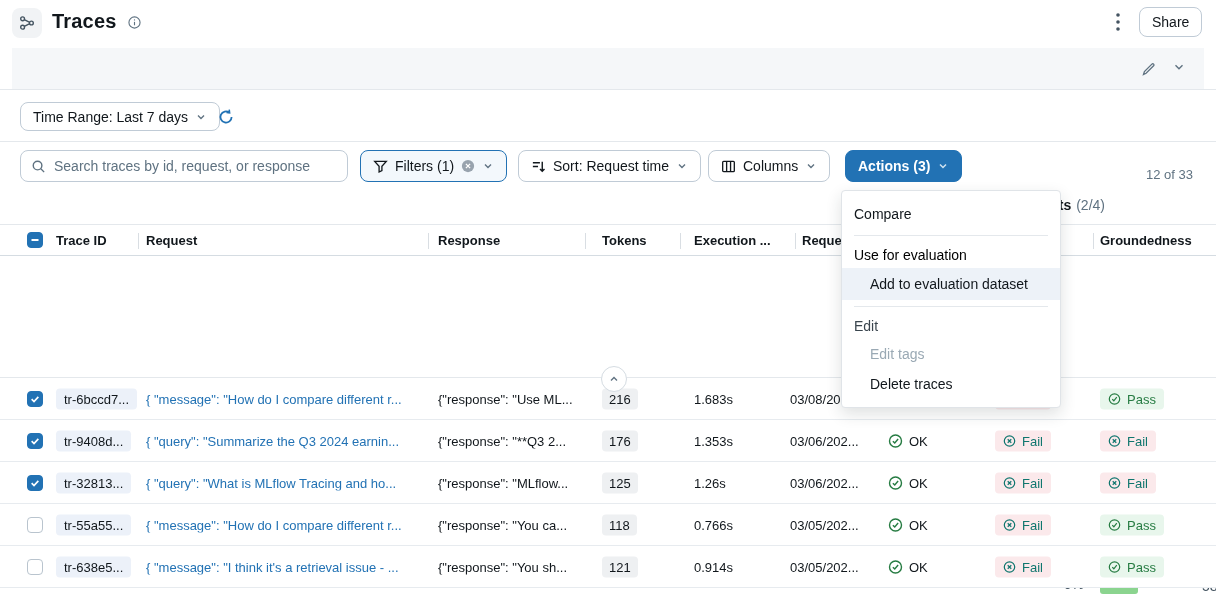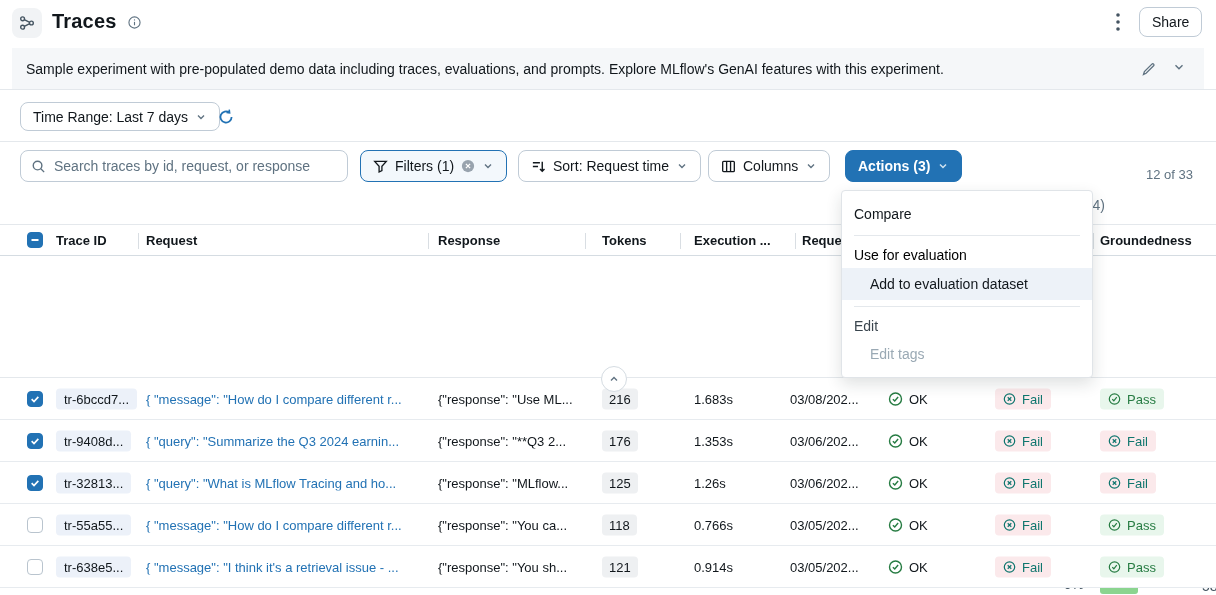--- a/index.html
+++ b/index.html
@@ -91,21 +91,21 @@
   .pill-id { background:#ECF1F9; border-radius:4px; padding:3px 8px; color:#11171C; cursor:pointer; }
   .link { color:#2272B4; cursor:pointer; }
   .pill-tok { background:#EEF0F2; border-radius:4px; padding:3px 7px; }
   .state { display:inline-flex; align-items:center; gap:6px; color:#11171C; }
   .state .ic { color:#277C43; }
   .badge { display:inline-flex; align-items:center; gap:6px; padding:3px 8px; border-radius:4px; font-size:13px; }
   .badge.fail { background:#FBE9EB; color:#0f766e; }
   .badge.pass { background:#E8F6EC; color:#277C43; }
 
   
-  .menu { position:absolute; left:841px; top:190px; width:252px; z-index:20;
+  .menu { position:absolute; left:841px; top:190px; width:220px; z-index:20;
     background:#fff; border:1px solid #E0E4E8; border-radius:4px;
     box-shadow:0 6px 16px rgba(31,39,45,.14); padding:8px 0; }
   .menu-item { height:30px; display:flex; align-items:center; padding:0 12px;
     font-size:14px; color:#11171C; cursor:pointer; }
   .menu-item.indent { padding-left:28px; }
   .menu-item.hovered { background:#EDF2F8; height:32px; }
   .menu-item.disabled { color:#9AA9B4; cursor:default; }
   .menu-group { height:26px; display:flex; align-items:center; padding:0 12px; font-size:14px; color:#000000; }
   .menu-group.dark { color:#3A454E; }
   .menu-sep { height:1px; background:#E4E8EC; margin:6px 12px; }
@@ -136,21 +136,20 @@
       <circle cx="2" cy="2" r="1.8"></circle>
         <circle cx="2" cy="9" r="1.8"></circle>
         <circle cx="2" cy="16" r="1.8"></circle>
     </svg>
   </div>
   <button class="btn share-btn">
     <span>Share</span>
   </button>
 
   <div class="banner">
-    <span class="banner-text">Sample experiment with pre-populated demo data including traces, evaluations, and prompts. Explore MLflow's GenAI features with this experiment.</span>
     <span class="banner-edit">
       <svg width="16" height="16" viewBox="0 0 16 16" fill="none" stroke="currentColor" stroke-width="1.3">
         <path d="M2.5 13.5 L3.4 10.6 L10.9 3.1 a1.2 1.2 0 0 1 1.7 0 l0 0 a1.2 1.2 0 0 1 0 1.7 L5.1 12.3 L2.5 13.5 Z"></path>
       </svg>
     </span>
     <span class="banner-chevron">
       <svg width="14" height="14" viewBox="0 0 16 16" fill="none" stroke="currentColor" stroke-width="1.6">
         <path d="M4 6 L8 10 L12 6"></path>
       </svg>
     </span>
@@ -477,15 +476,16 @@
   </div>
 
   <div class="menu">
     <div class="menu-item">Compare</div>
     <div class="menu-sep"></div>
     <div class="menu-group">Use for evaluation</div>
     <div class="menu-item indent hovered">Add to evaluation dataset</div>
     <div class="menu-sep"></div>
     <div class="menu-group dark">Edit</div>
     <div class="menu-item indent disabled">Edit tags</div>
+    <div class="menu-item indent">Delete traces</div>
   </div>
 
 </div>
 
 </body></html>

